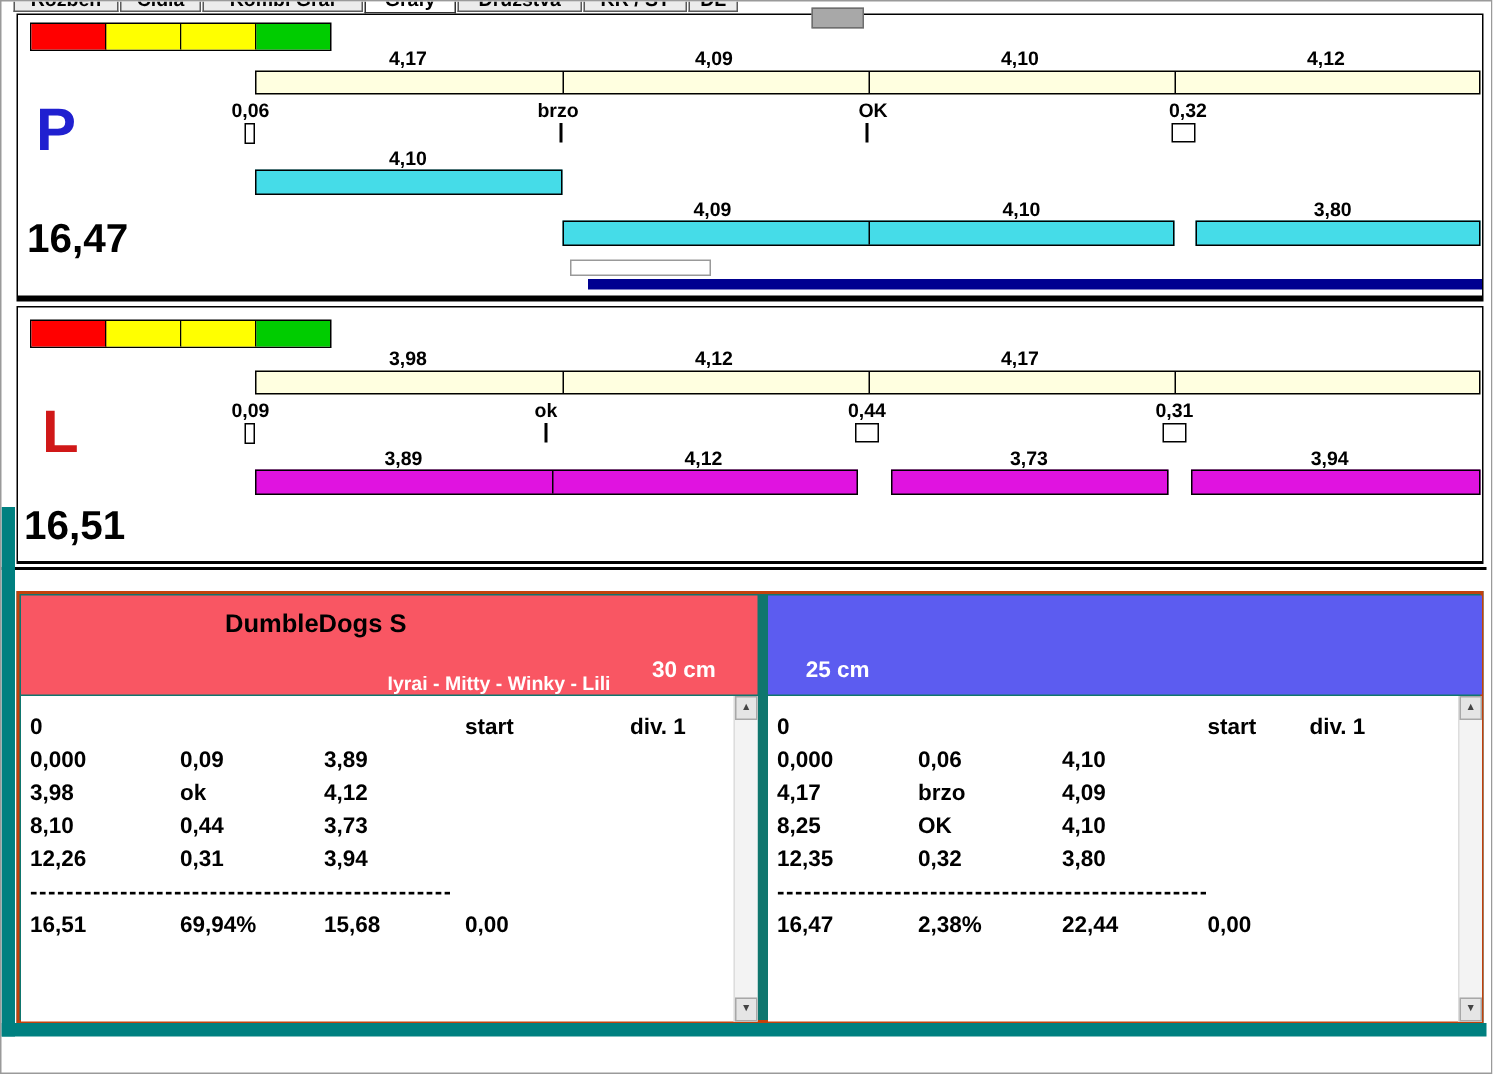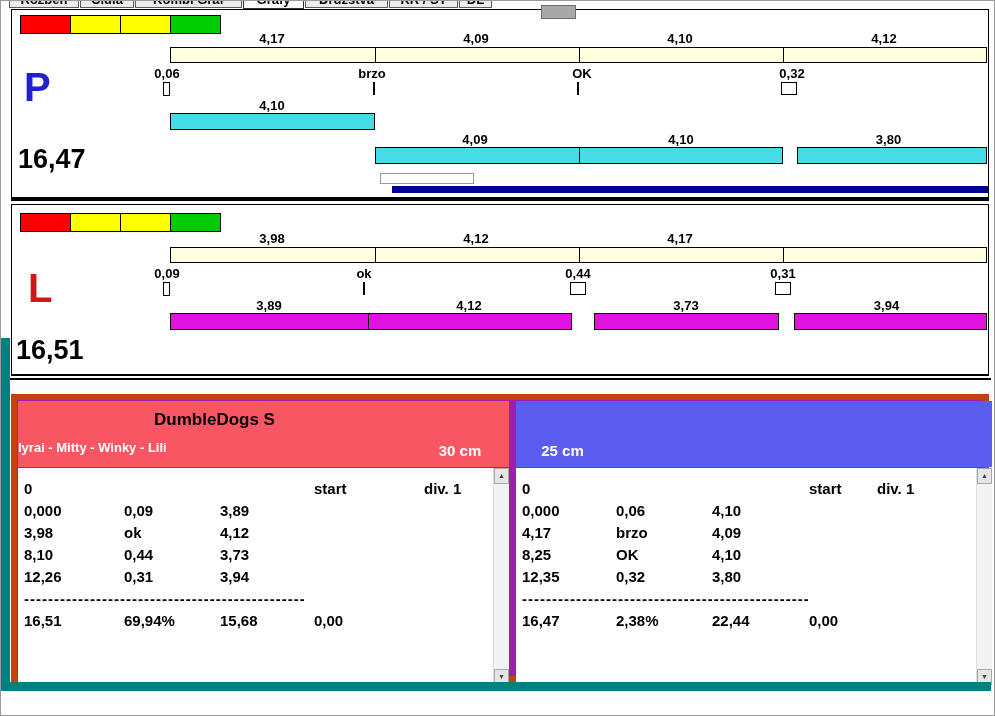--- a/index.html
+++ b/index.html
@@ -40,26 +40,26 @@
   .time-bar { position:absolute; height:17px; border:1px solid #000; box-sizing:border-box; }
   .cyan { background:#45dce8; }
   .magenta { background:#e013e0; }
 
   .white-box { position:absolute; width:94px; height:11px; background:#fff; border:1px solid #999; box-sizing:border-box; }
   .navy-bar { position:absolute; height:7px; background:#000090; }
 
   .hline { position:absolute; left:0; top:377px; width:990px; height:2px; background:#000; }
 
   
-  .teams-box { position:absolute; left:10px; top:393px; width:978px; height:288px; border:6px solid #c2410c; background:#a21caf; box-sizing:border-box; }
+  .teams-box { position:absolute; left:10px; top:393px; width:978px; height:288px; border:2px solid #c2410c; background:#0f766e; box-sizing:border-box; }
   .hdr { position:absolute; top:1px; height:66px; }
   .hdr-left { left:1px; width:491px; background:#f95663; }
   .hdr-right { left:499px; width:476px; background:#5c5cf0; }
   .team-title { position:absolute; top:10px; text-align:center; font:bold 17px/20px "Liberation Sans",sans-serif; color:#000; white-space:nowrap; }
-  .team-dogs  { position:absolute; top:40px; text-align:left; font:bold 13px/15px "Liberation Sans",sans-serif; color:#fff; white-space:nowrap; }
+  .team-dogs  { position:absolute; top:52px; text-align:right; font:bold 13px/15px "Liberation Sans",sans-serif; color:#fff; white-space:nowrap; }
   .jump-height{ position:absolute; top:42px; text-align:center; font:bold 15px/18px "Liberation Sans",sans-serif; color:#fff; }
   .timestamp-box { position:absolute; left:394px; top:3px; width:198px; height:30px; background:#fff; border:1px solid #000; box-sizing:border-box; text-align:center; font:16px/28px "Liberation Sans",sans-serif; z-index:2; }
 
   .ttable { position:absolute; top:68px; height:217px; background:#fff; }
   .tleft  { left:1px; width:491px; }
   .tright { left:499px; width:476px; }
   .trow { position:absolute; left:0; width:100%; height:22px; font:bold 15px/22px "Liberation Sans",sans-serif; }
   .trow .c { position:absolute; white-space:nowrap; }
   .tleft  .c1{left:6px}  .tleft  .c2{left:106px} .tleft  .c3{left:202px} .tleft  .c4{left:296px} .tleft  .c5{left:406px}
   .tright .c1{left:6px}  .tright .c2{left:100px} .tright .c3{left:196px} .tright .c4{left:293px} .tright .c5{left:361px}

